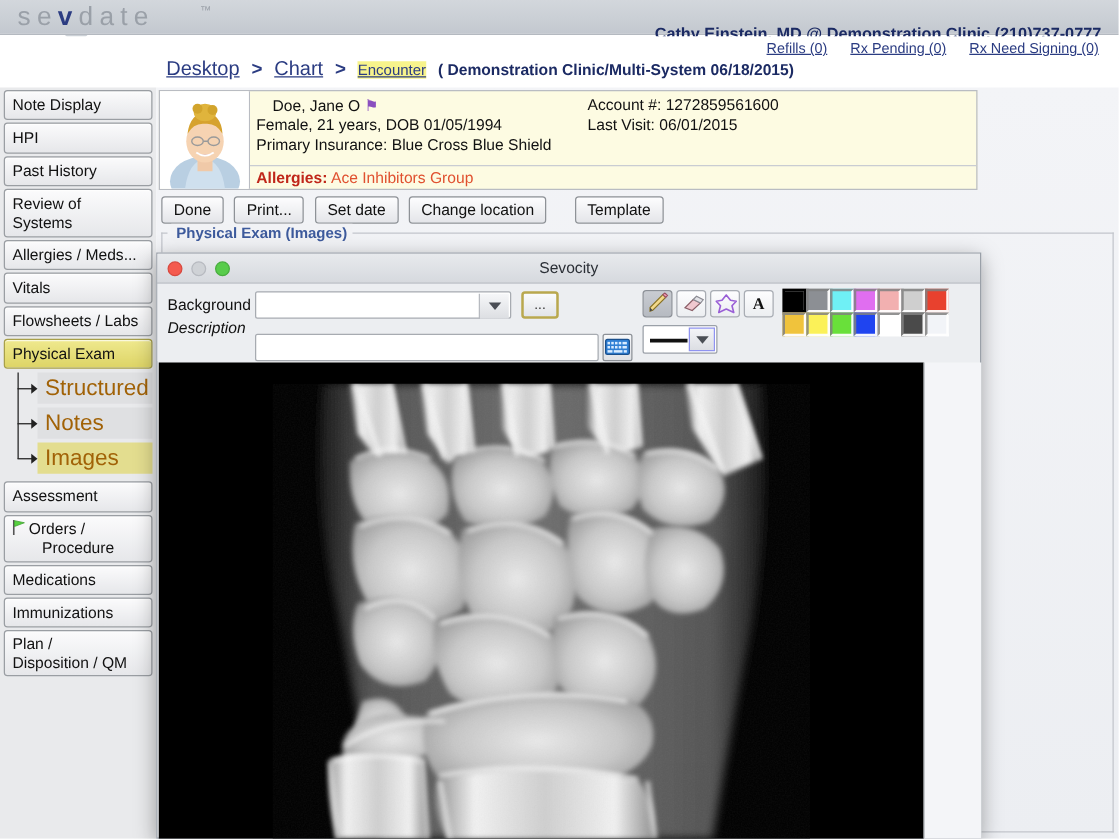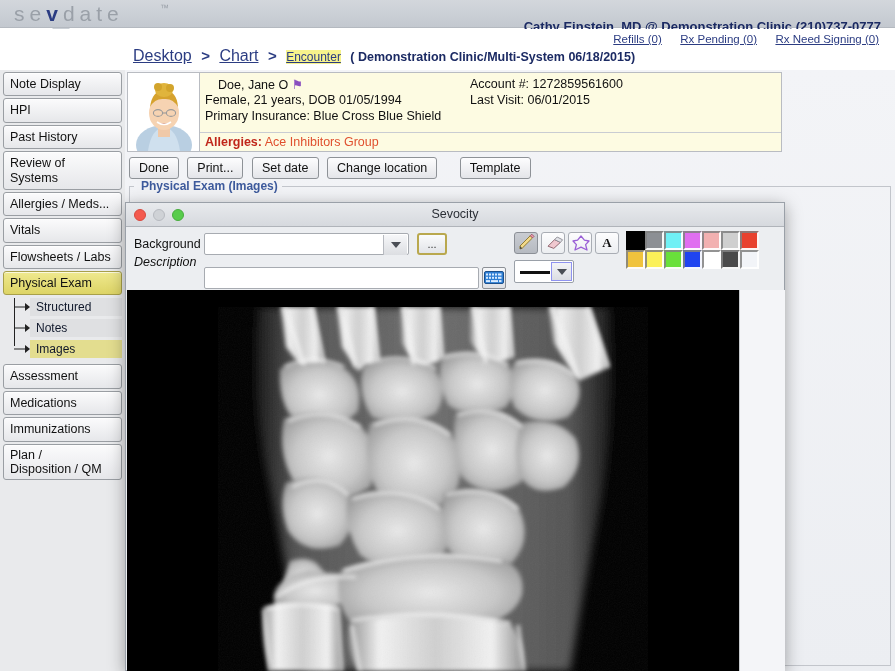--- a/index.html
+++ b/index.html
@@ -79,21 +79,21 @@
   .navbtn.twoline { padding:3px 6px; }
   .flagicon { display:inline-block; margin-right:2px; vertical-align:-1px; }
 
   .subwrap { position:relative; margin-left:12px; }
   .subline {
     position:absolute; left:2px; top:0px; width:1px; bottom:12px;
     background:#222;
   }
   .subitem {
     position:relative; margin:3px 3px 0 18px;
-    background:#dfe0e2; border:none; font-size:12px; color:#0f172a;
+    background:#dfe0e2; border:none; font-size:18px; color:#a16207;
     padding:2px 6px; cursor:pointer;
   }
   .subitem.active { background:#e3dd8f; }
   .subitem .tick {
     position:absolute; left:-16px; top:50%; width:14px; height:1px;
     background:#222; transform:translateY(-50%);
   }
   .subitem .arrow {
     position:absolute; left:-5px; top:50%; width:0;height:0;
     border-top:4px solid transparent; border-bottom:4px solid transparent;
@@ -298,20 +298,29 @@
       </div>
       <div class="subitem active">
         <span class="tick"></span>
         <span class="arrow"></span>
         <span>Images</span>
       </div>
     </div>
 
     <div class="navbtn" style="margin-top:6px">Assessment</div>
 
+    <div class="navbtn twoline">
+      <span class="flagicon">
+        <svg width="11" height="12" viewBox="0 0 11 12">
+            <path d="M1 0 L1 12" stroke="#555" stroke-width="1.3"></path>
+            <path d="M1.6 0.5 L9.5 2.2 L1.6 5.2 Z" fill="#56d13f" stroke="#3e9c2d" stroke-width=".6"></path>
+          </svg>
+      </span><span>Orders /</span>
+      <div style="text-align:center">Procedure</div>
+    </div>
 
     <div class="navbtn">Medications</div>
     <div class="navbtn">Immunizations</div>
     <div class="navbtn twoline">
       <div>Plan /</div>
       <div>Disposition / QM</div>
     </div>
   </div>
 
   <div class="main">

